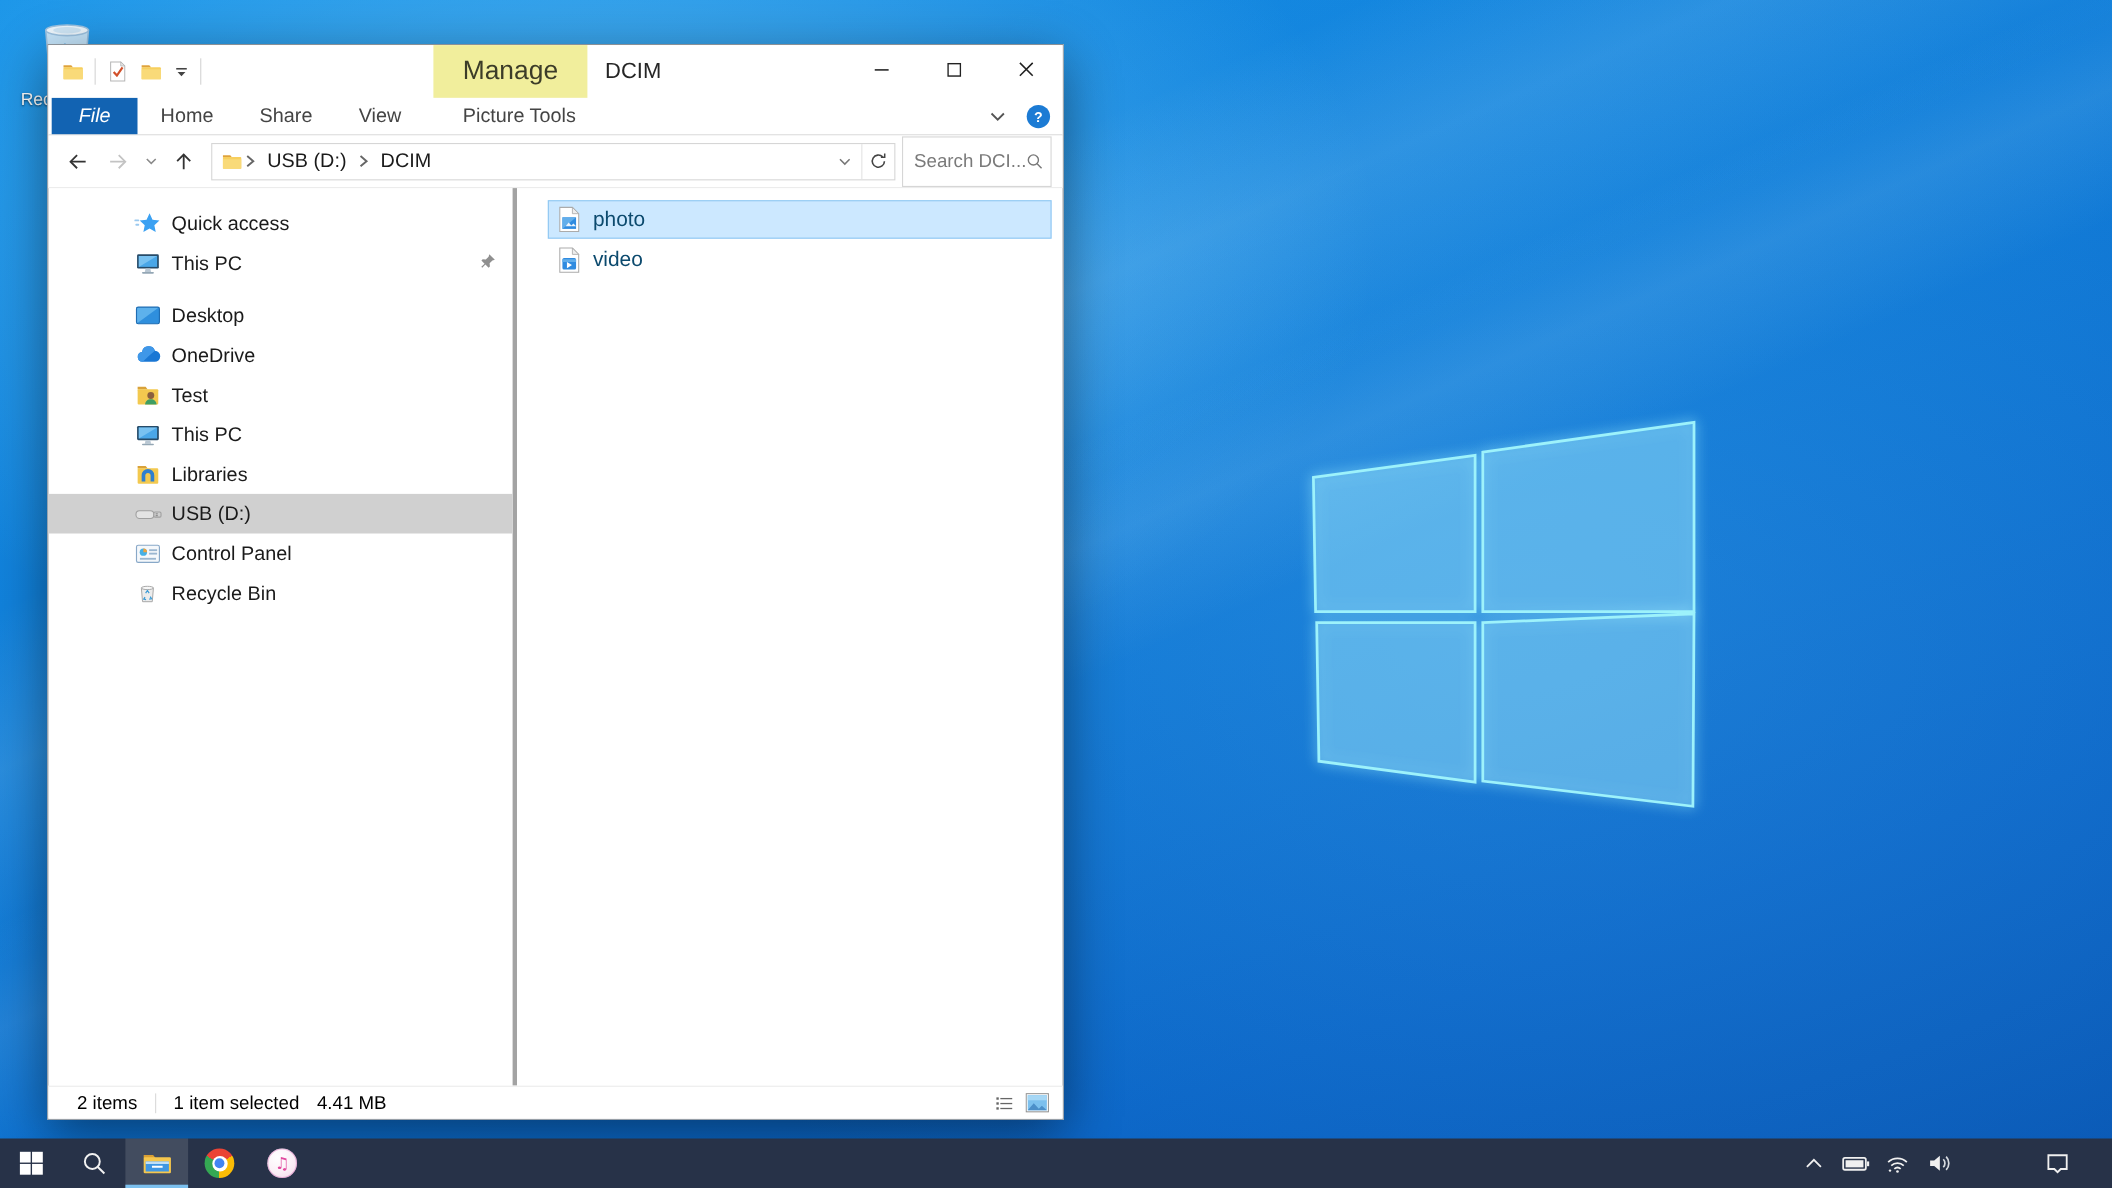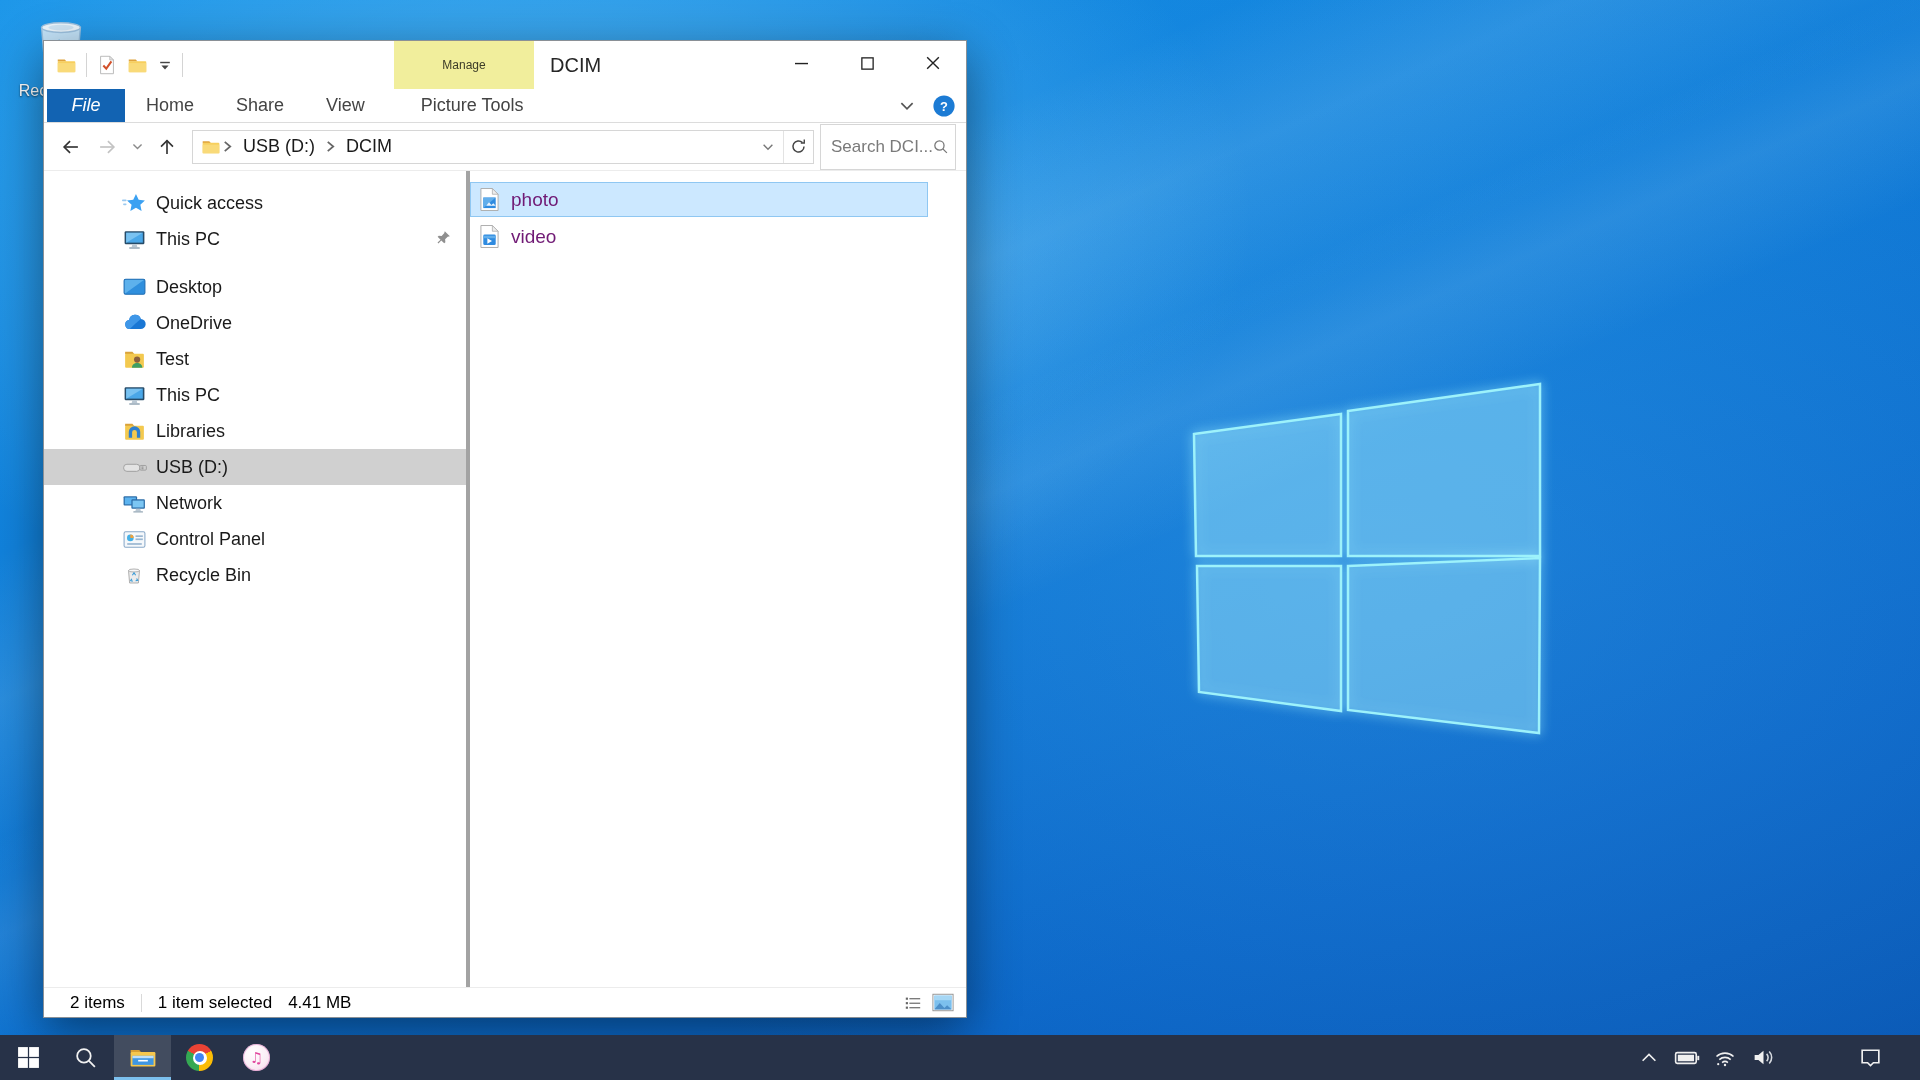--- a/index.html
+++ b/index.html
@@ -34,21 +34,21 @@
     background:#fff; border:1px solid #8a9096; box-shadow:0 14px 46px rgba(0,0,0,.45);
     display:flex; flex-direction:column; }
 
   
   .titlebar{ position:relative; height:48px; flex:0 0 48px; background:#fff; }
   .qat{ position:absolute; left:12px; top:0; height:48px; display:flex; align-items:center; gap:9px; }
   .qat .sep{ width:1px; height:24px; background:#d4d4d4; }
   .qat-btn{ display:flex; align-items:center; }
   .manage-tab{ position:absolute; left:350px; top:0; width:140px; height:48px;
     background:var(--manage); display:flex; align-items:center; justify-content:center;
-    font-size:12px; color:#3c3c28; }
+    font-size:24px; color:#3c3c28; }
   .win-title{ position:absolute; left:506px; top:0; height:48px; display:flex; align-items:center;
     font-size:20px; color:#262626; }
   .win-controls{ position:absolute; right:0; top:0; display:flex; }
   .wc-btn{ width:66px; height:44px; display:flex; align-items:center; justify-content:center; }
 
   
   .tabrow{ position:relative; height:34px; flex:0 0 34px; display:flex; align-items:stretch;
     border-bottom:1px solid #dcdcdc; background:#fff; }
   .tab{ display:flex; align-items:center; padding:0 21px; font-size:18px; color:#444; }
   .tab-file{ background:var(--accent); color:#fff; width:78px; justify-content:center;
@@ -75,22 +75,22 @@
   
   .content{ flex:1; display:flex; min-height:0; }
   .sidebar{ width:426px; flex:0 0 426px; padding-top:14px; border-right:4px solid #a3a3a3; overflow:hidden; }
   .side-row{ height:36px; display:flex; align-items:center; padding-left:78px; font-size:18px;
     color:#1a1a1a; position:relative; }
   .side-row.gap{ margin-top:12px; }
   .side-row.selected{ background:var(--side-sel); }
   .side-ic{ width:34px; display:flex; align-items:center; }
   .side-pin{ position:absolute; right:14px; top:8px; }
   .main{ flex:1; padding-top:11px; }
-  .file-row{ width:458px; height:35px; margin-bottom:2px; display:flex;
-    align-items:center; padding-left:8px; font-size:19px; color:#701a75;
+  .file-row{ width:458px; height:35px; margin-left:28px; margin-bottom:2px; display:flex;
+    align-items:center; padding-left:8px; font-size:19px; color:#0c4a6e;
     border:1px solid transparent; }
   .file-row.selected{ background:var(--sel-bg); border-color:var(--sel-bd); }
   .file-ic{ width:32px; display:flex; align-items:center; }
 
   
   .statusbar{ height:30px; flex:0 0 30px; border-top:1px solid #ececec; display:flex;
     align-items:center; font-size:17px; color:#000000; background:#fff; }
   .statusbar .count{ margin-left:26px; }
   .statusbar .vsep{ width:1px; height:18px; background:#d9d9d9; margin:0 16px; }
   .statusbar .size{ margin-left:16px; }
@@ -381,33 +381,20 @@
               <rect x="16.5" y="10.6" width="6" height="4.3" rx="1" fill="#cfcfcf" stroke="#9f9f9f" stroke-width=".9"></rect>
               <rect x="18" y="11.6" width="1.8" height="1" fill="#8f8f8f"></rect>
               <rect x="18" y="13.1" width="1.8" height="1" fill="#8f8f8f"></rect>
             </svg>
           </span>
           <span>USB (D:)</span>
         </div>
         <div class="side-row">
           <span class="side-ic">
             <svg width="25" height="25" viewBox="0 0 24 24">
-              <rect x="1.5" y="5" width="13" height="9" rx="1" fill="#2d6da8"></rect>
-              <rect x="2.7" y="6.2" width="10.6" height="6.6" fill="#5cb3ef"></rect>
-              <rect x="9" y="8" width="13" height="9" rx="1" fill="#2d6da8"></rect>
-              <rect x="10.2" y="9.2" width="10.6" height="6.6" fill="#7cc6f3"></rect>
-              <path d="M13.5 17h4l.7 2.4h-5.4z" fill="#b9c7d3"></path>
-              <rect x="10.8" y="19.4" width="9.4" height="1.3" rx=".6" fill="#94a7b5"></rect>
-            </svg>
-          </span>
-          <span>Network</span>
-        </div>
-        <div class="side-row">
-          <span class="side-ic">
-            <svg width="25" height="25" viewBox="0 0 24 24">
               <rect x="2" y="4.5" width="20" height="15" rx="1.5" fill="#f5f8fb" stroke="#88a8c8"></rect>
               <circle cx="8" cy="10.5" r="3.2" fill="#45b0e6"></circle>
               <path d="M8 7.3a3.2 3.2 0 0 1 3.2 3.2H8z" fill="#f0a23c"></path>
               <rect x="13" y="8" width="7" height="1.6" fill="#9ab6d0"></rect>
               <rect x="13" y="11" width="7" height="1.6" fill="#9ab6d0"></rect>
               <rect x="5" y="15.5" width="14" height="1.6" fill="#9ab6d0"></rect>
             </svg>
           </span>
           <span>Control Panel</span>
         </div>

